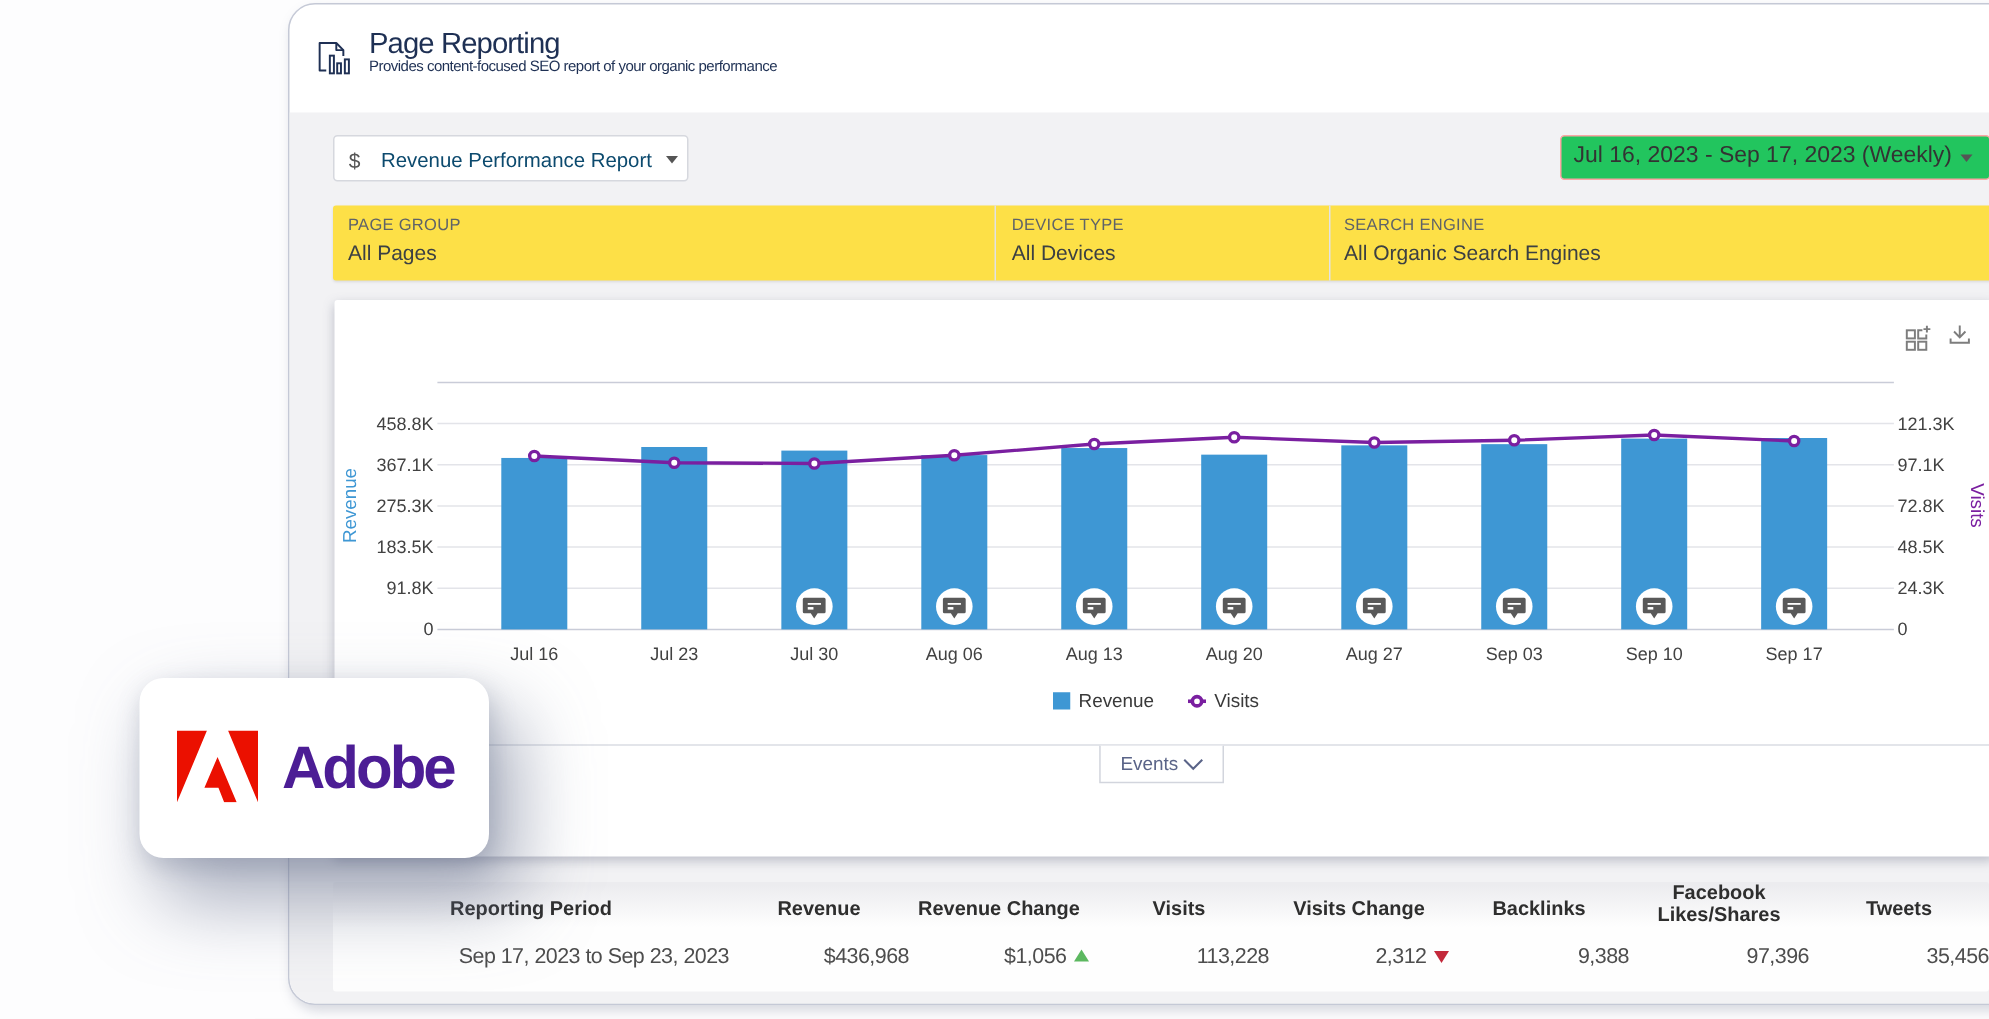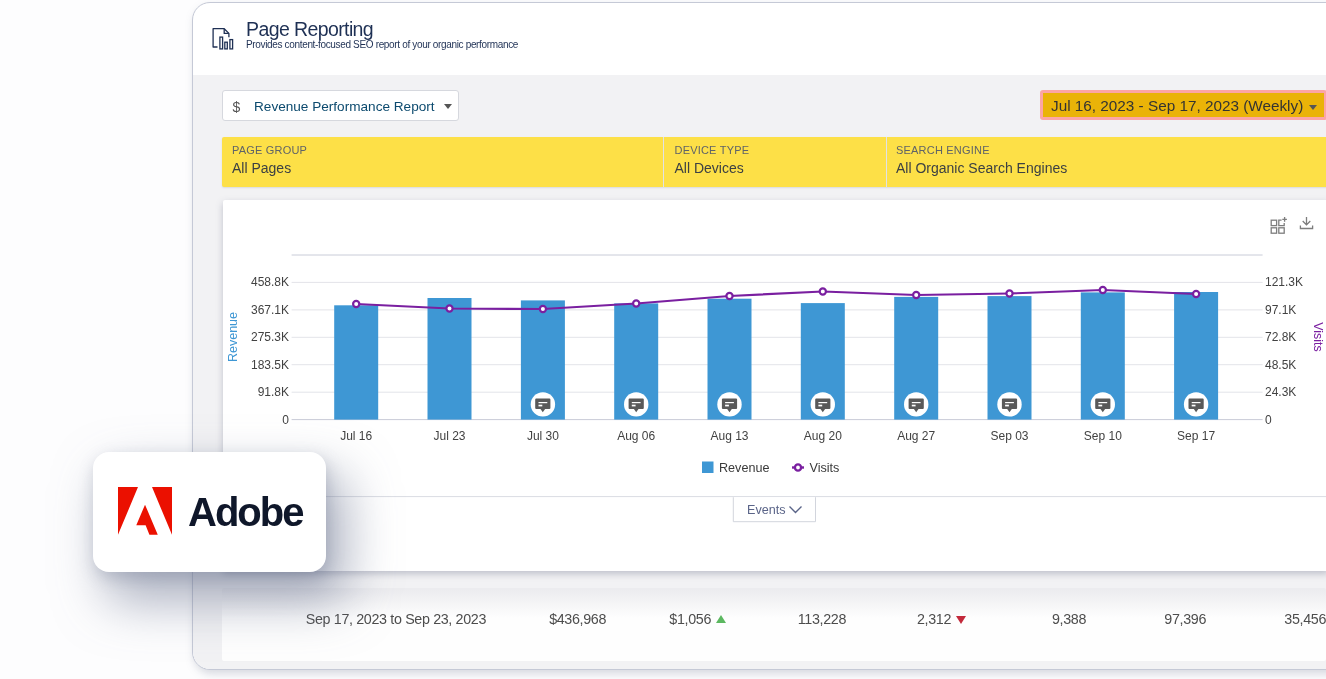--- a/index.html
+++ b/index.html
@@ -24,21 +24,21 @@
   
   #rep-dd { position:absolute; left:184px; top:90px; width:237px; height:31px;
     background:#fff; border:1px solid #d6d8de; border-radius:3px; }
   #rep-dd .dol { position:absolute; left:9.5px; top:7.5px; font-size:14px; color:#555; }
   #rep-dd .txt { position:absolute; left:31px; top:8.2px; font-size:13.6px; color:#0c4a6e; }
   #rep-dd .car { position:absolute; left:221px; top:13px; width:0; height:0;
     border-left:4.5px solid transparent; border-right:4.5px solid transparent; border-top:5px solid #555; }
 
   
   #date-dd { position:absolute; left:1002px; top:90px; width:287px; height:30px;
-    background:#eab308; border:3px solid #fca5a5; border-radius:3px; }
+    background:#22c55e; border:1px solid #fca5a5; border-radius:3px; }
   #date-dd .txt { position:absolute; left:8px; top:3.5px; font-size:15.3px; color:#333; }
   #date-dd .car { position:absolute; left:266px; top:12px; width:0; height:0;
     border-left:4.5px solid transparent; border-right:4.5px solid transparent; border-top:5px solid #555; }
 
   
   #filters { position:absolute; left:184px; top:136.5px; width:1106px; height:50.5px;
     background:#fde047; border-radius:2px; box-shadow:0 1px 2px rgba(0,0,0,.10); }
   .fcol { position:absolute; top:0; height:100%; }
   .fcol .lab { position:absolute; top:7.5px; font-size:11px; letter-spacing:.2px; color:#5f6368; white-space:nowrap; }
   .fcol .val { position:absolute; top:23.6px; font-size:14px; color:#3c4043; white-space:nowrap; }
@@ -227,35 +227,45 @@
           <col style="width:264px">
           <col>
           <col>
           <col>
           <col>
           <col>
           <col>
           <col>
         </colgroup>
       <tbody>
+          <tr>
+        <th>Reporting Period</th>
+            <th>Revenue</th>
+            <th>Revenue Change</th>
+            <th>Visits</th>
+        <th>Visits Change</th>
+            <th>Backlinks</th>
+            <th class="fb">Facebook<br>Likes/Shares</th>
+            <th>Tweets</th>
+      </tr>
       <tr>
         <td>Sep 17, 2023 to Sep 23, 2023</td>
         <td>$436,968</td>
         <td>$1,056<span class="tri-up"></span></td>
         <td>113,228</td>
         <td>2,312<span class="tri-dn"></span></td>
         <td>9,388</td>
         <td>97,396</td>
         <td>35,456</td>
       </tr>
     </tbody>
       </table>
   </div>
 
   <div id="adobe"></div>
   <svg class="abs" style="left:80px;top:487px;" width="54" height="48" viewBox="0 0 24 21.3">
     <g fill="#eb1000" transform="translate(0,-1.376)">
       <path d="M13.966 22.624l-1.69-4.281H8.122l3.892-9.144 5.662 13.425zM8.884 1.376H0v21.248zm6.232 0H24v21.248z"></path>
     </g>
   </svg>
-  <div id="adobe-word" class="abs" style="left:150px;top:490px;font-size:40px;font-weight:bold;color:#0f172a;letter-spacing:-2px;">Adobe</div>
+  <div id="adobe-word" class="abs" style="left:150px;top:490px;font-size:40px;font-weight:bold;color:#4c1d95;letter-spacing:-2px;">Adobe</div>
 
 </div>
 
 </body></html>

